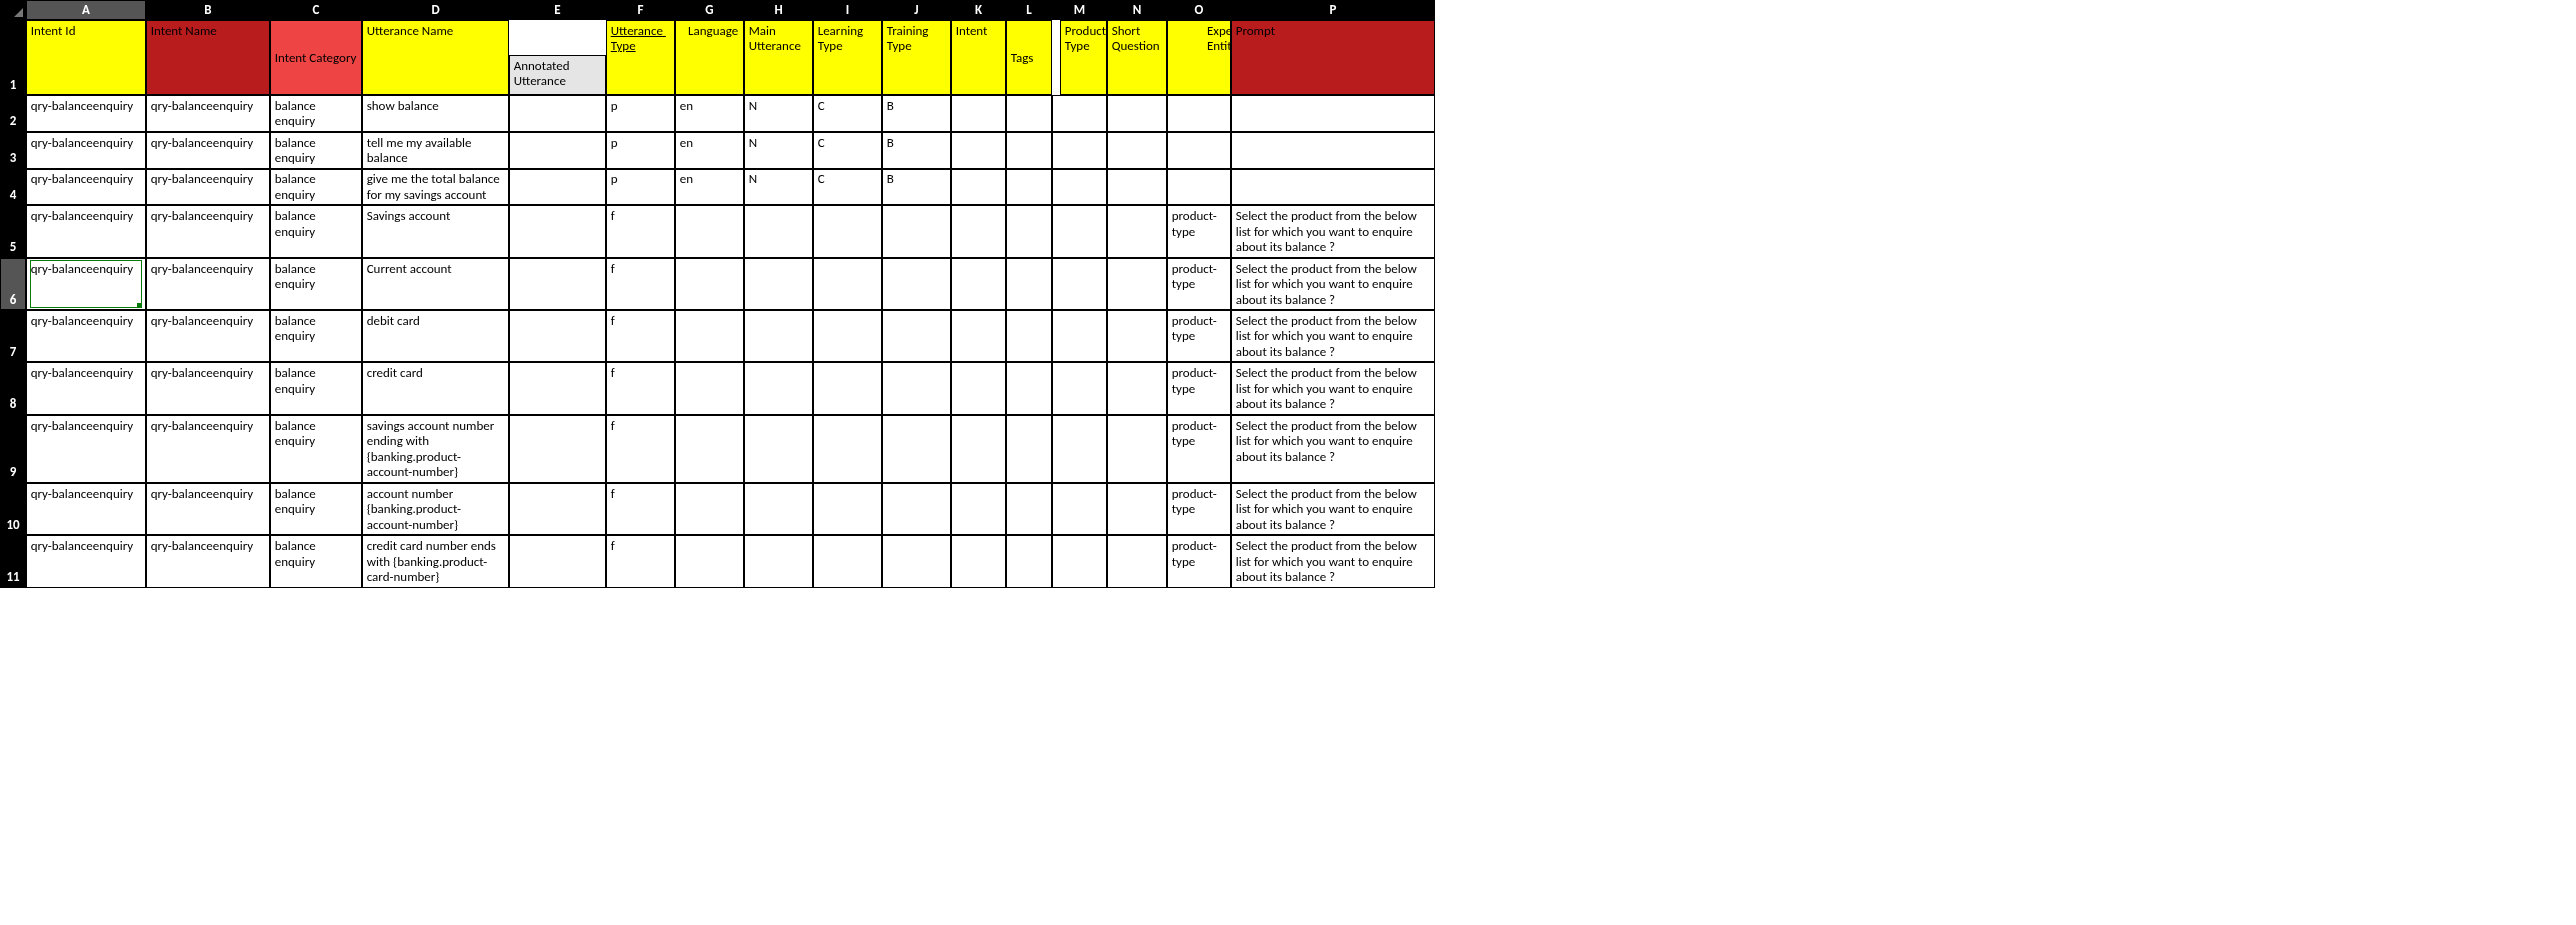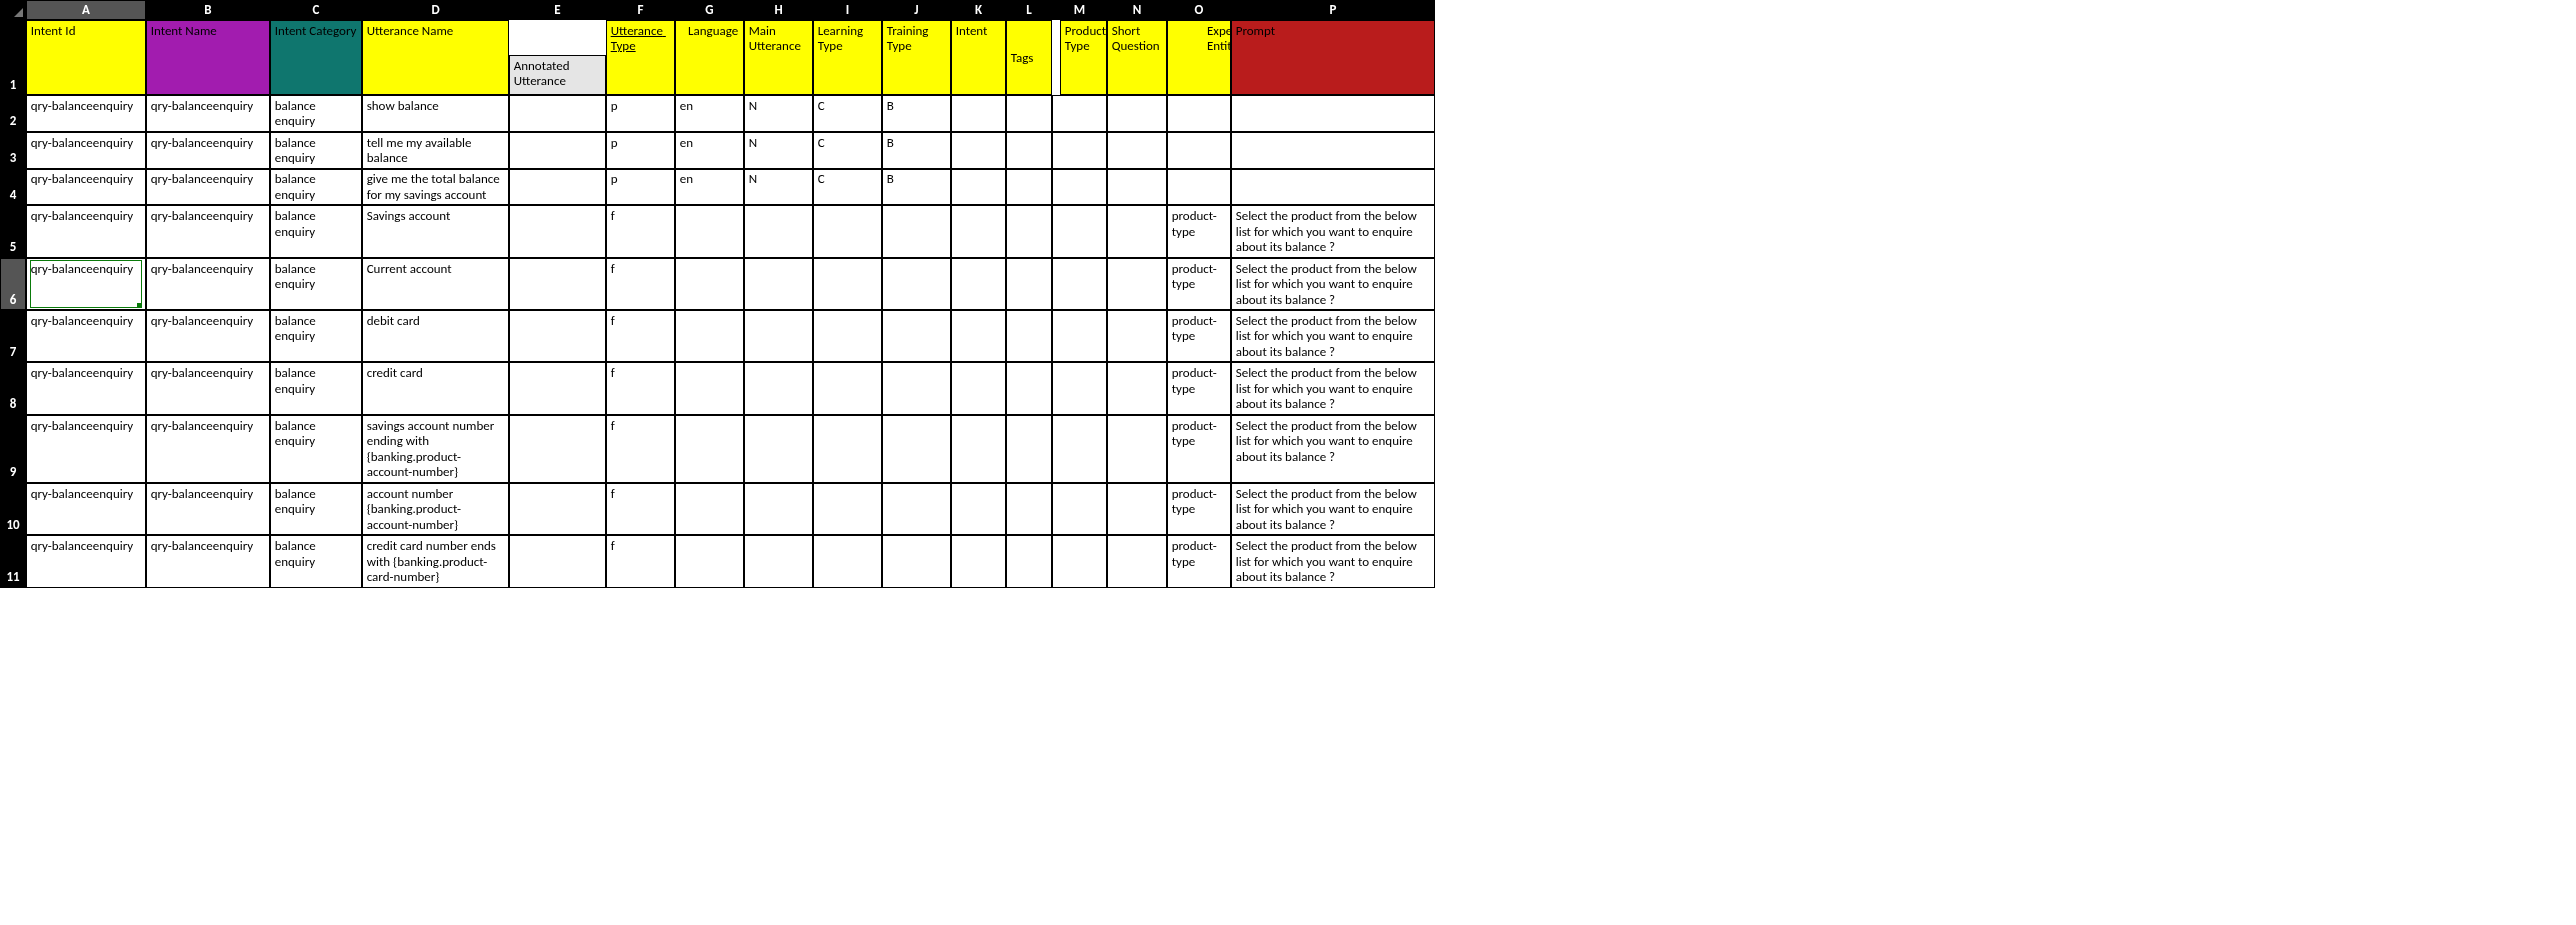--- a/index.html
+++ b/index.html
@@ -101,22 +101,22 @@
     <div class="hcell"><span>I</span></div>
     <div class="hcell"><span>J</span></div>
     <div class="hcell"><span>K</span></div>
     <div class="hcell"><span>L</span></div>
     <div class="hcell"><span>M</span></div>
     <div class="hcell"><span>N</span></div>
     <div class="hcell"><span>O</span></div>
     <div class="hcell"><span>P</span></div>
     <div class="rcell"><span>1</span></div>
     <div class="cell header-row" style="background: rgb(255, 255, 0); min-height: 40px;"><span>Intent Id</span></div>
-    <div class="cell header-row" style="background: #a21caf; min-height: 40px;"><span>Intent Name</span></div>
-    <div class="cell header-row" style="background: #0f766e; min-height: 40px;"><span>Intent Category</span></div>
+    <div class="cell header-row" style="background: #b91c1c; min-height: 40px;"><span>Intent Name</span></div>
+    <div class="cell header-row" style="background: #ef4444; min-height: 40px; align-items: center;"><span>Intent Category</span></div>
     <div class="cell header-row" style="background: rgb(255, 255, 0); min-height: 40px;"><span>Utterance Name</span></div>
     <div class="cell header-row" style="background: #e5e5e5; min-height: 40px; margin-top: 35px;"><span>Annotated Utterance</span></div>
     <div class="cell header-row" style="background: rgb(255, 255, 0); min-height: 40px; text-decoration: underline;"><span>Utterance Type</span></div>
     <div class="cell header-row" style="background: rgb(255, 255, 0); min-height: 40px; padding-left: 12px;"><span>Language</span></div>
     <div class="cell header-row" style="background: rgb(255, 255, 0); min-height: 40px;"><span>Main Utterance</span></div>
     <div class="cell header-row" style="background: rgb(255, 255, 0); min-height: 40px;"><span>Learning Type</span></div>
     <div class="cell header-row" style="background: rgb(255, 255, 0); min-height: 40px;"><span>Training Type</span></div>
     <div class="cell header-row" style="background: rgb(255, 255, 0); min-height: 40px;"><span>Intent</span></div>
     <div class="cell header-row" style="background: rgb(255, 255, 0); min-height: 40px; align-items: center;"><span>Tags</span></div>
     <div class="cell header-row" style="background: rgb(255, 255, 0); min-height: 40px; margin-left: 8px;"><span>Product Type</span></div>

